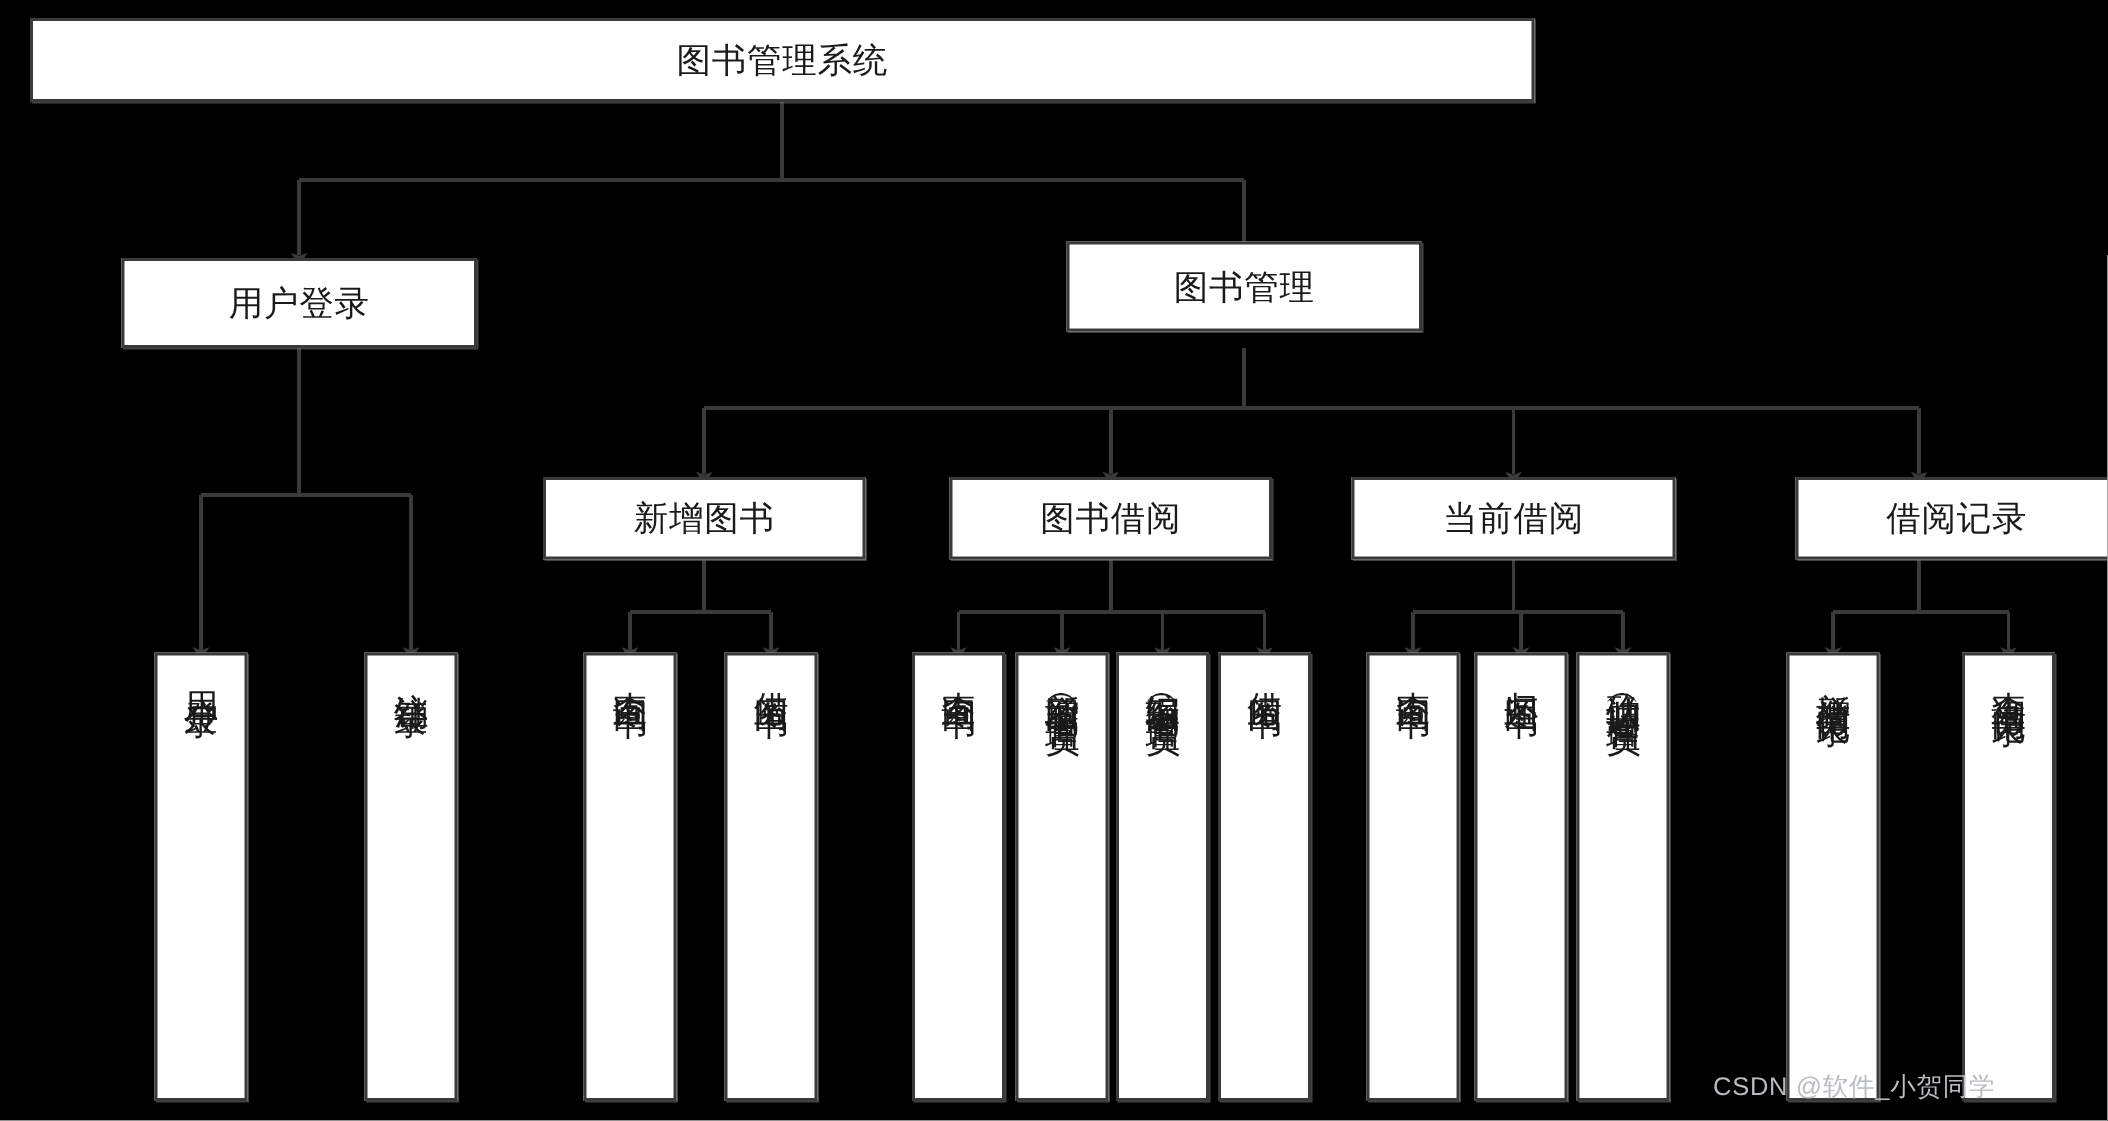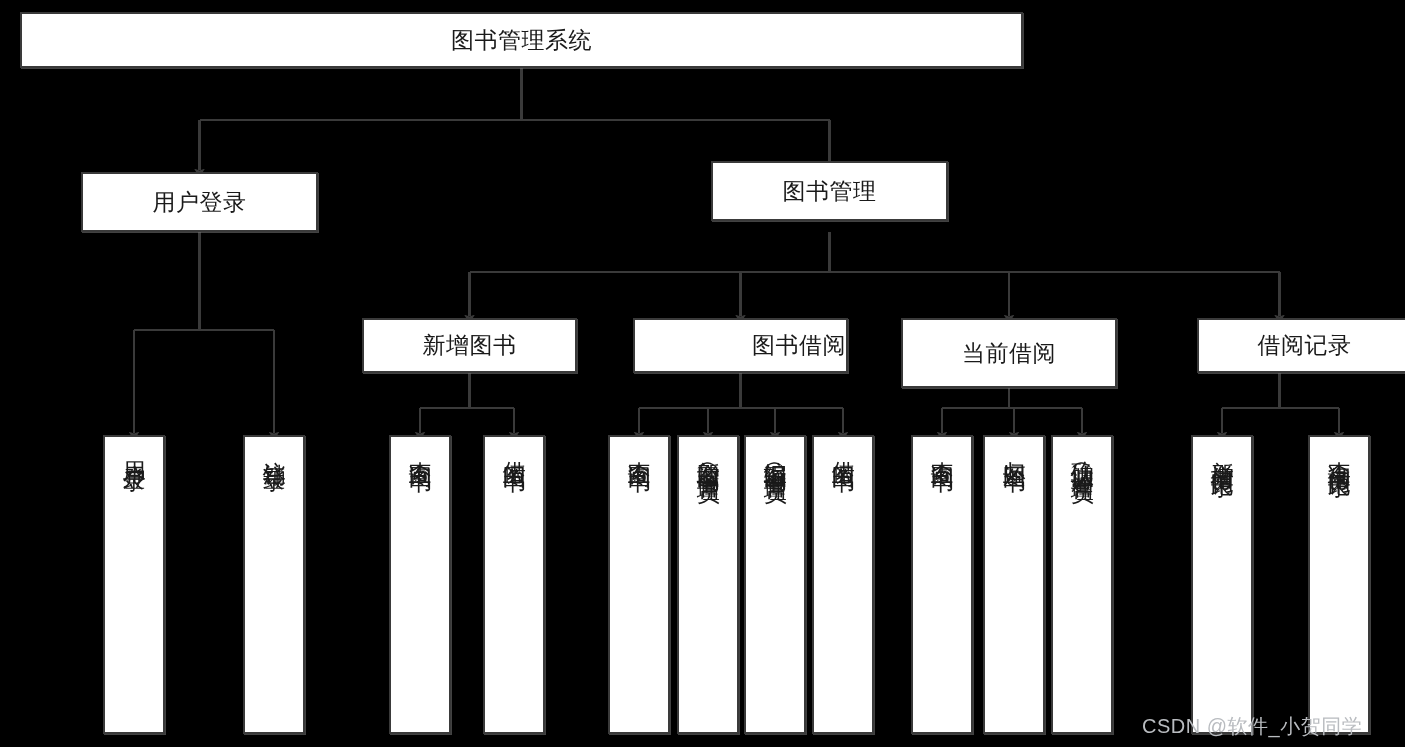--- a/index.html
+++ b/index.html
@@ -55,21 +55,21 @@
     writing-mode: vertical-rl;
     text-orientation: upright;
     font-size: 23px;
     letter-spacing: 3px;
     line-height: 1.1;
   }
   .watermark {
     position: absolute;
     left: 1142px;
     top: 713px;
-    font-size: 20px;
+    font-size: 17px;
     color: #b9bcc0;
     letter-spacing: 0.5px;
     z-index: 3;
     white-space: pre;
   }
 </style>
 </head>
 <body>
 
 <div id="canvas">
@@ -122,24 +122,24 @@
       </div>
       <div class="node horiz" style="left: 81px; top: 172px; width: 237px; height: 60px;">
         <span class="node-label">用户登录</span>
       </div>
       <div class="node horiz" style="left: 711px; top: 161px; width: 237px; height: 60px;">
         <span class="node-label">图书管理</span>
       </div>
       <div class="node horiz" style="left: 362px; top: 318px; width: 215px; height: 55px;">
         <span class="node-label">新增图书</span>
       </div>
-      <div class="node horiz" style="left: 633px; top: 318px; width: 215px; height: 55px; justify-content: flex-end;">
+      <div class="node horiz" style="left: 633px; top: 318px; width: 215px; height: 55px;">
         <span class="node-label">图书借阅</span>
       </div>
-      <div class="node horiz" style="left: 901px; top: 318px; width: 216px; height: 70px;">
+      <div class="node horiz" style="left: 901px; top: 318px; width: 216px; height: 55px;">
         <span class="node-label">当前借阅</span>
       </div>
       <div class="node horiz" style="left: 1172px; top: 318px; width: 215px; height: 55px; margin-left: 25px;">
         <span class="node-label">借阅记录</span>
       </div>
       <div class="node vert" style="left: 103px; top: 435px; width: 62px; height: 299px;">
         <span class="node-label">用户登录</span>
       </div>
       <div class="node vert" style="left: 243px; top: 435px; width: 62px; height: 299px;">
         <span class="node-label">注销登录</span>

